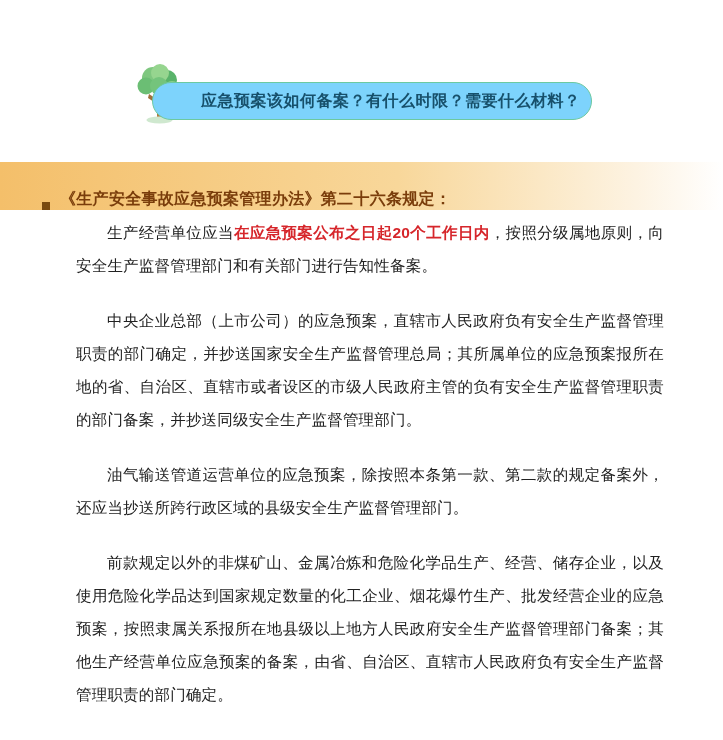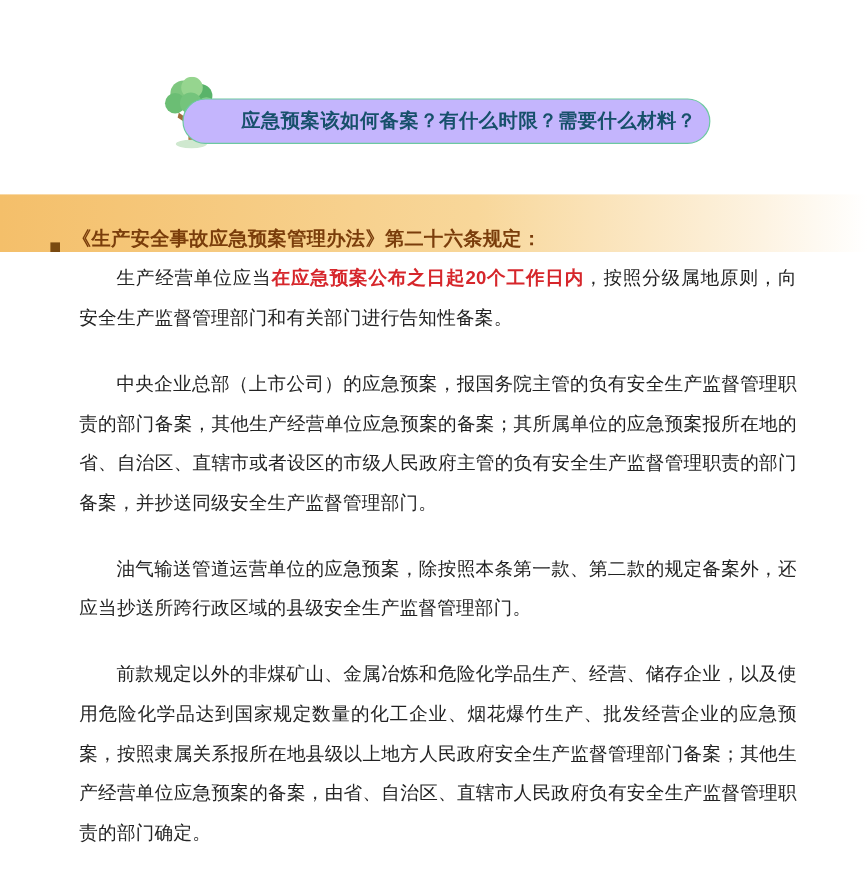--- a/index.html
+++ b/index.html
@@ -25,21 +25,21 @@
     position: relative;
     margin: 36px 0 0 0;
     height: 62px;
   }
   .header-pill {
     position: absolute;
     left: 152px;
     top: 46px;
     width: 440px;
     height: 38px;
-    background: #c4b5fd;
+    background: #7dd3fc;
     border: 1px solid #6cc9a0;
     border-radius: 19px;
     box-sizing: border-box;
     display: flex;
     align-items: center;
   }
   .header-pill .title-text {
     margin-left: 48px;
     color: #17506b;
     font-size: 16px;
@@ -81,21 +81,21 @@
   }
 
   
   .content {
     position: absolute;
     left: 64px;
     top: 180px;
     width: 600px;
   }
   p.para {
-    margin: 0 0 22px 2px;
+    margin: 0 0 22px 12px;
     font-size: 15.5px;
     line-height: 33px;
     color: #222222;
     text-indent: 2em;
     text-align: justify;
     letter-spacing: 0.2px;
   }
   p.para:last-child {
     margin-bottom: 0;
   }
@@ -132,21 +132,21 @@
   <div class="section-bar">
     <span class="bullet"></span>
     <span class="section-text">《生产安全事故应急预案管理办法》第二十六条规定：</span>
   </div>
 
   <div class="content">
     <p class="para">
       <span>生产经营单位应当</span><span class="hl">在应急预案公布之日起20个工作日内</span><span>，按照分级属地原则，向安全生产监督管理部门和有关部门进行告知性备案。</span>
     </p>
     <p class="para">
-      <span>中央企业总部（上市公司）的应急预案，报国务院主管的负有安全生产监督管理职责的部门备案，其他生产经营单位应急预案的备案；其所属单位的应急预案报所在地的省、自治区、直辖市或者设区的市级人民政府主管的负有安全生产监督管理职责的部门备案，并抄送同级安全生产监督管理部门。</span>
+      <span>中央企业总部（上市公司）的应急预案，直辖市人民政府负有安全生产监督管理职责的部门确定，并抄送国家安全生产监督管理总局；其所属单位的应急预案报所在地的省、自治区、直辖市或者设区的市级人民政府主管的负有安全生产监督管理职责的部门备案，并抄送同级安全生产监督管理部门。</span>
     </p>
     <p class="para">
       <span>油气输送管道运营单位的应急预案，除按照本条第一款、第二款的规定备案外，还应当抄送所跨行政区域的县级安全生产监督管理部门。</span>
     </p>
     <p class="para">
       <span>前款规定以外的非煤矿山、金属冶炼和危险化学品生产、经营、储存企业，以及使用危险化学品达到国家规定数量的化工企业、烟花爆竹生产、批发经营企业的应急预案，按照隶属关系报所在地县级以上地方人民政府安全生产监督管理部门备案；其他生产经营单位应急预案的备案，由省、自治区、直辖市人民政府负有安全生产监督管理职责的部门确定。</span>
     </p>
     <p class="para">
       
     </p>

